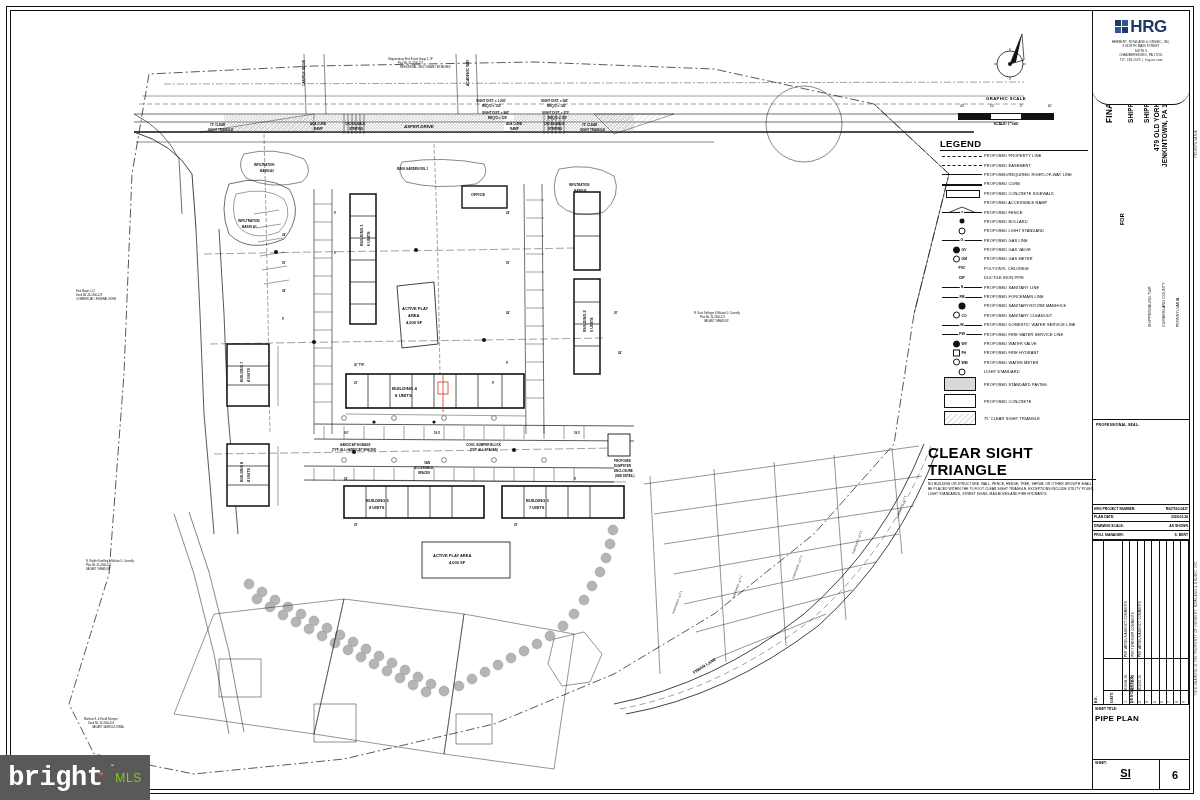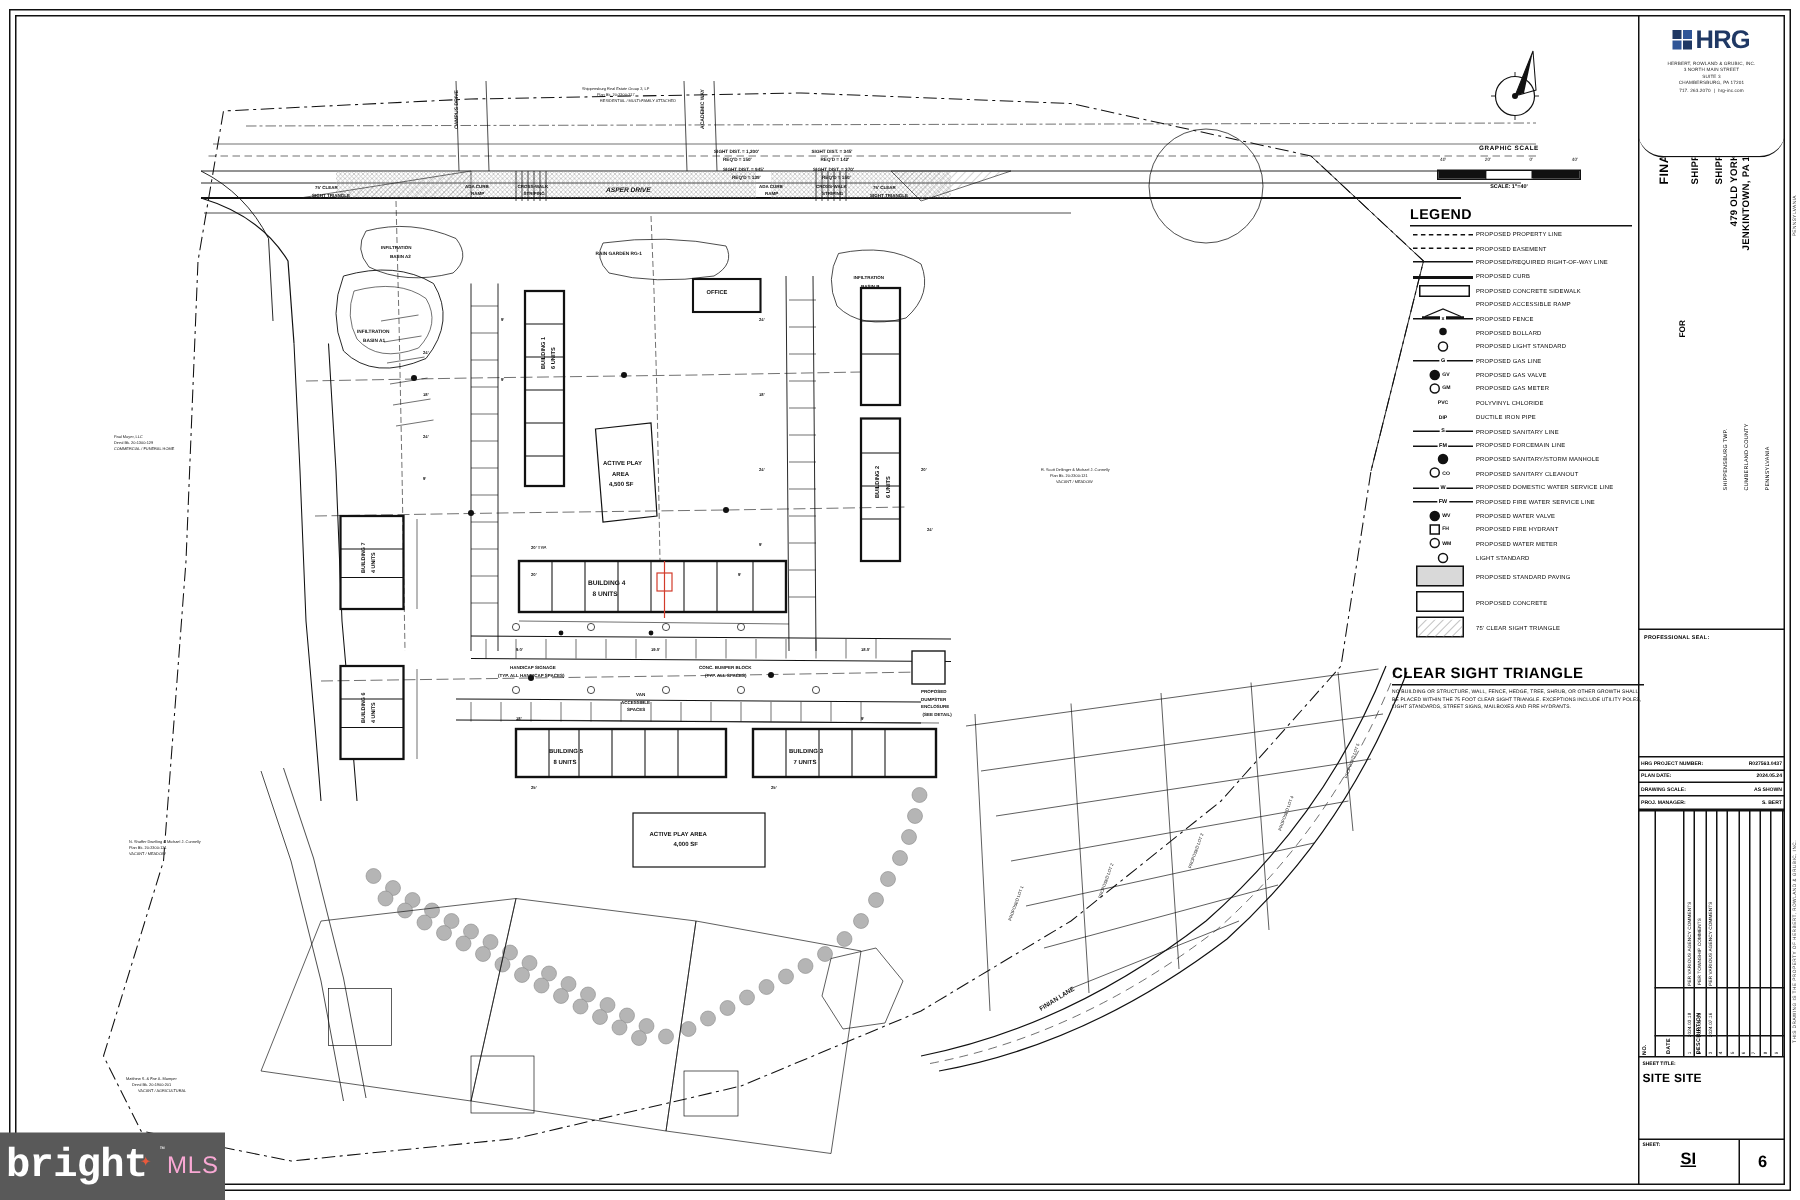--- a/index.html
+++ b/index.html
@@ -105,21 +105,21 @@
   .leg-gtxt{font-size:3.4px;font-weight:bold;}
   .swatch{position:absolute;left:4px;top:1px;width:30px;height:12px;border:.8px solid #111;}
   .leg-item.tall{height:17px;}
   .leg-item.tall .leg-sym{height:17px;}
   .sw-gray{background:#d9d9d9;}
   .sw-white{background:#ffffff;}
   .sw-hatch{background:#fff;}
 
   
   .cst{position:absolute;left:928px;top:444px;width:168px;}
-  .cst-title{font-size:10px;font-weight:bold;letter-spacing:.3px;
+  .cst-title{font-size:15px;font-weight:bold;letter-spacing:.3px;
       border-bottom:1.6px solid #111;padding-bottom:1px;}
   .cst-body{font-size:3.3px;line-height:1.5;margin-top:2px;letter-spacing:.1px;}
 
   
   .north{position:absolute;left:975px;top:28px;width:70px;height:60px;}
   .gscale{position:absolute;left:958px;top:96px;width:96px;}
   .gs-title{font-size:4.2px;font-weight:bold;text-align:center;letter-spacing:.4px;}
   .gs-bar{display:flex;height:5px;border:.8px solid #111;margin-top:5px;}
   .gs-bar div{flex:1;border-right:.8px solid #111;}
   .gs-bar div:last-child{border-right:none;}
@@ -129,21 +129,21 @@
   .plan{position:absolute;left:14px;top:14px;width:1074px;height:772px;overflow:hidden;}
   .plan svg{position:absolute;left:0;top:0;}
 
   
   .wm{position:absolute;left:0;top:755px;width:150px;height:45px;
       background:#595959;display:flex;align-items:center;justify-content:center;gap:4px;}
   .wm-b{font-family:Liberation Mono, monospace;font-size:27px;color:#fff;
       font-weight:bold;letter-spacing:-.5px;position:relative;}
   .wm-star{position:absolute;right:-2px;top:3px;color:#e8593c;font-size:12px;}
   .wm-tm{position:absolute;right:-11px;top:1px;color:#ddd;font-size:5px;}
-  .wm-mls{font-size:16px;color:#f9a8d4;letter-spacing:.6px;margin-left:9px;}
+  .wm-mls{font-size:12px;color:#84cc16;letter-spacing:.6px;margin-left:9px;}
 </style>
 </head>
 <body>
 
 <div class="sheet">
 
   <div class="border-outer"></div>
   <div class="border-inner"></div>
 
   <div class="plan">
@@ -950,21 +950,21 @@
           <div class="rev-colline" style="left: 95.7px;"></div>
           <div class="rev-vtxt" style="left: 89.9px; bottom: 2px;">9</div>
           <div class="rev-rowline" style="top: 150px; left: 11px;"></div>
           <div class="rev-rowline" style="top: 118px; left: 11px;"></div>
         </div>
     </div>
   </div>
 
   <div class="sheettitle-panel">
     <div class="st-lab">SHEET TITLE:</div>
-    <div class="st-val">SITE SITE</div>
+    <div class="st-val">PIPE PLAN</div>
   </div>
 
   <div class="sheetno-panel">
     <div class="sn-left">
       <div class="sn-lab">SHEET:</div>
       <div class="sn-val">SI</div>
     </div>
     <div class="sn-right">
       <span class="sn-page">6</span>
     </div>

